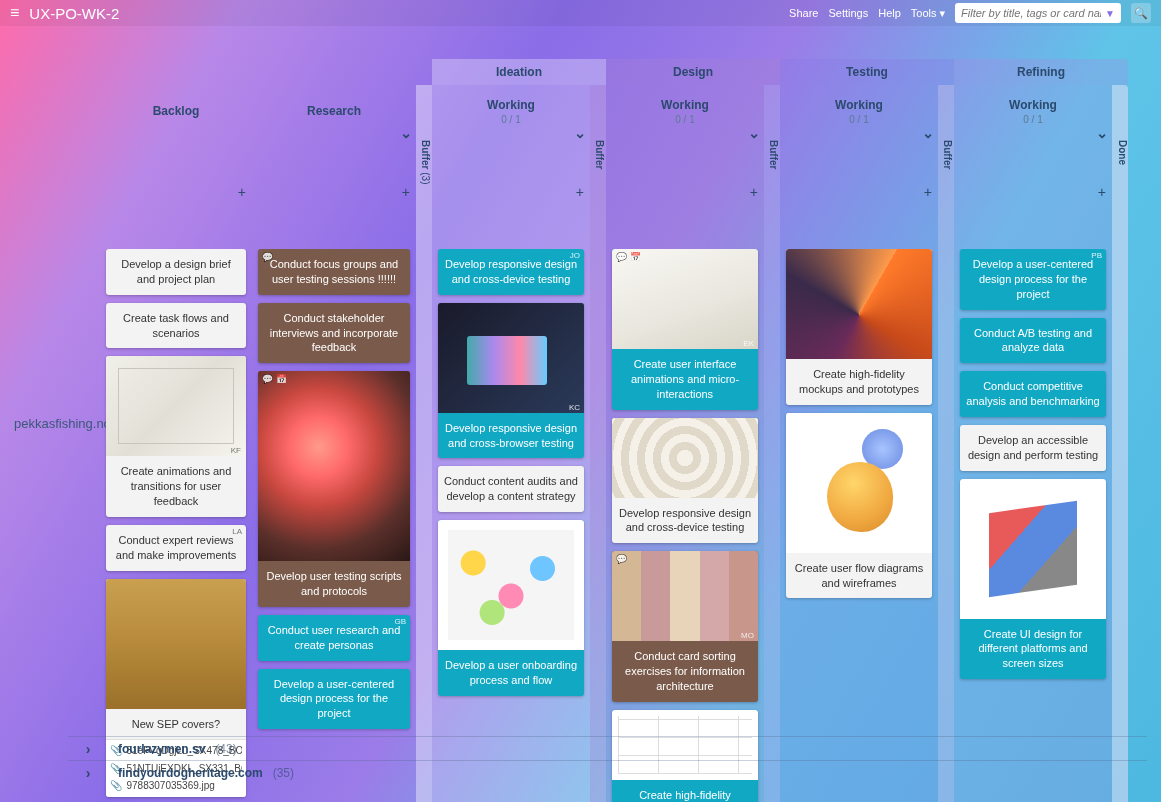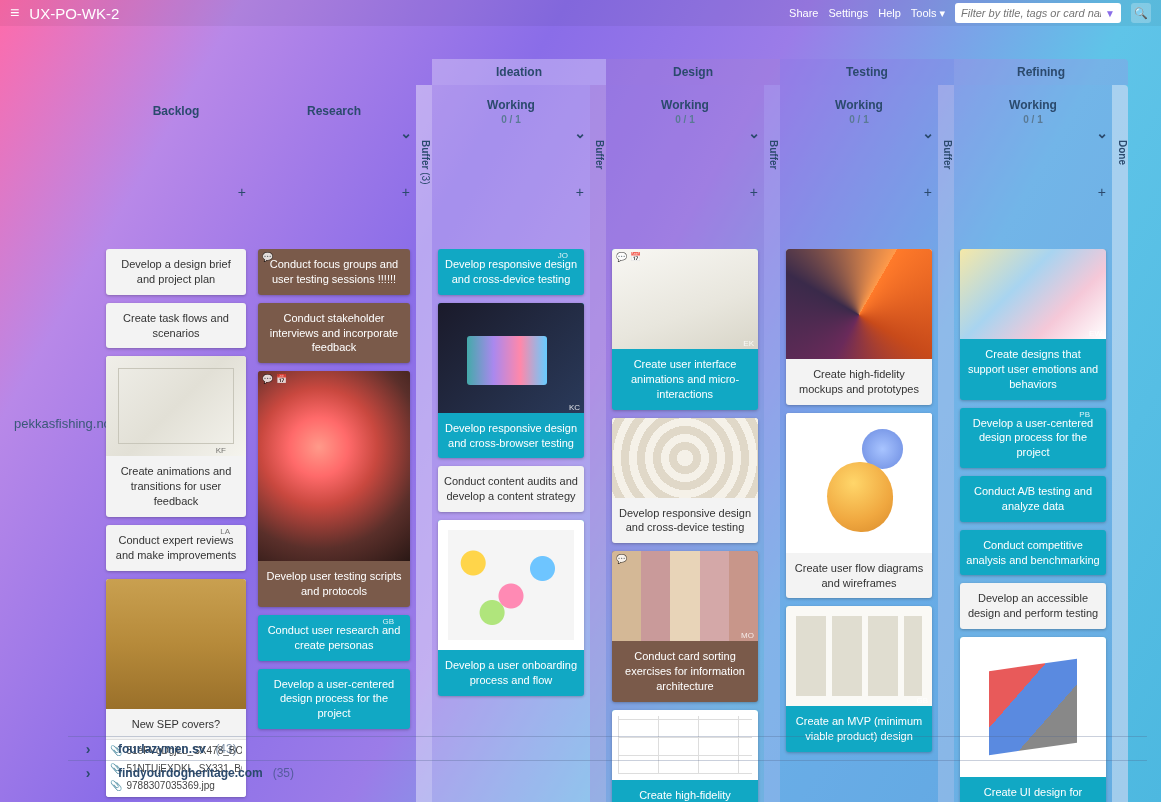--- a/index.html
+++ b/index.html
@@ -101,21 +101,21 @@
     height: 52px;
     display: flex;
     flex-direction: column;
     align-items: center;
     justify-content: center;
     font-weight: bold;
     color: #2b4a6d;
     font-size: 12px;
     position: relative;
   }
-  .col-head .wip { font-weight: bold; font-size: 10px; color: #5a7a95; margin-top: 2px; }
+  .col-head .wip { font-weight: normal; font-size: 10px; color: #5a7a95; margin-top: 2px; }
 
   .chev {
     position: absolute; right: 4px; top: 40px; font-size: 14px; color:#2b4a6d; cursor:pointer;
   }
   .plus {
     text-align: right; font-size: 14px; color:#2b4a6d; padding: 0 6px 2px 0; cursor:pointer; line-height:14px;
   }
 
   .buffer {
     width: 16px;
@@ -158,21 +158,21 @@
     text-align: center;
     line-height: 1.35;
     box-shadow: 0 1px 3px rgba(0,0,0,0.25);
     overflow: hidden;
     position: relative;
   }
   .card .body { padding: 8px 6px; }
   .card .assignee {
     position: absolute;
     font-size: 8px;
-    right: 16px;
+    right: 4px;
     color: rgba(0,0,0,0.55);
   }
   .card .assignee.top { top: 2px; }
   .card.white { background: #f3f3f3; color: #333; }
   .card.brown { background: #7a5a4a; color: #fff; }
   .card.brown .assignee{ color: rgba(255,255,255,0.8); }
   .card.teal  { background: #11a8c4; color: #fff; }
   .card.teal .assignee{ color: rgba(255,255,255,0.85); }
 
   .card .img {
@@ -295,21 +295,21 @@
         <div class="plus">+</div>
         <div class="cards" id="cards-backlog">
             <div class="card white">
               <div class="body">Develop a design brief and project plan</div>
             </div>
             <div class="card white">
               <div class="body">Create task flows and scenarios</div>
             </div>
             <div class="card white">
               <div class="img fake-sketch"></div>
-              <div class="body" style="position: relative;">Create animations and transitions for user feedback<div class="assignee" style="position: absolute; right: 20px; top: -10px;">KF</div></div>
+              <div class="body" style="position: relative;">Create animations and transitions for user feedback<div class="assignee" style="position: absolute; right: 5px; top: -10px;">KF</div></div>
             </div>
             <div class="card white">
               <div class="assignee top" style="position: absolute;">LA</div>
               <div class="body">Conduct expert reviews and make improvements</div>
             </div>
             <div class="card white">
               <div class="img fake-book"></div>
               <div class="body">New SEP covers?</div>
               <div class="attachments">
                 <div>
@@ -438,40 +438,32 @@
         <div class="plus">+</div>
         <div class="cards" id="cards-testing">
             <div class="card white">
               <div class="img fake-abstract"></div>
               <div class="body">Create high-fidelity mockups and prototypes</div>
             </div>
             <div class="card white">
               <div class="img fake-fruit"></div>
               <div class="body">Create user flow diagrams and wireframes</div>
             </div>
-            <div class="card teal">
-              <div class="img fake-wire2"></div>
-              <div class="body" style="position: relative;">Create an MVP (minimum viable product) design<div class="assignee" style="position: absolute; right: 4px; top: -10px;">GB</div></div>
-            </div>
           </div>
       </div>
 
       <div class="buffer refining2"><span>Buffer</span></div>
       <div class="col-group refining">
         <div class="col-head">
           <span>Working</span>
           <span class="wip">0 / 1</span>
           <span class="chev">⌄</span>
         </div>
         <div class="plus">+</div>
         <div class="cards" id="cards-refining">
-            <div class="card teal">
-              <div class="img fake-collab"></div>
-              <div class="body" style="position: relative;">Create designs that support user emotions and behaviors<div class="assignee" style="position: absolute; right: 4px; top: -10px;">EW</div></div>
-            </div>
             <div class="card teal">
               <div class="assignee top" style="position: absolute;">PB</div>
               <div class="body">Develop a user-centered design process for the project</div>
             </div>
             <div class="card teal">
               <div class="body">Conduct A/B testing and analyze data</div>
             </div>
             <div class="card teal">
               <div class="body">Conduct competitive analysis and benchmarking</div>
             </div>

